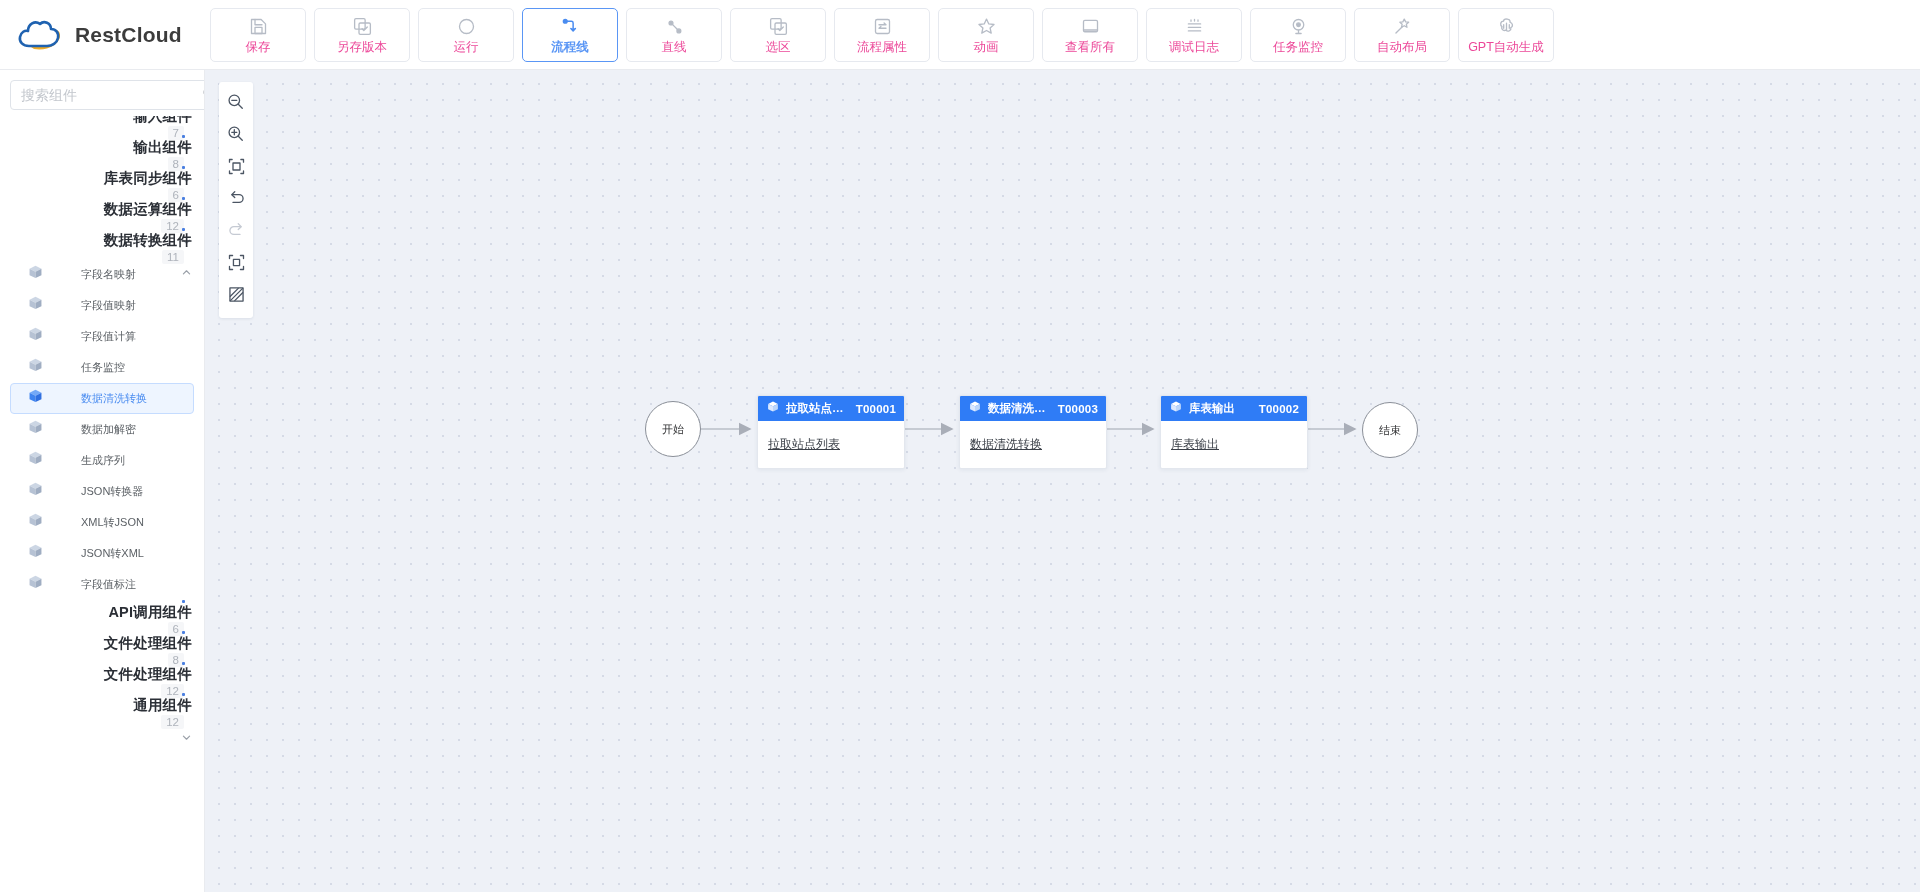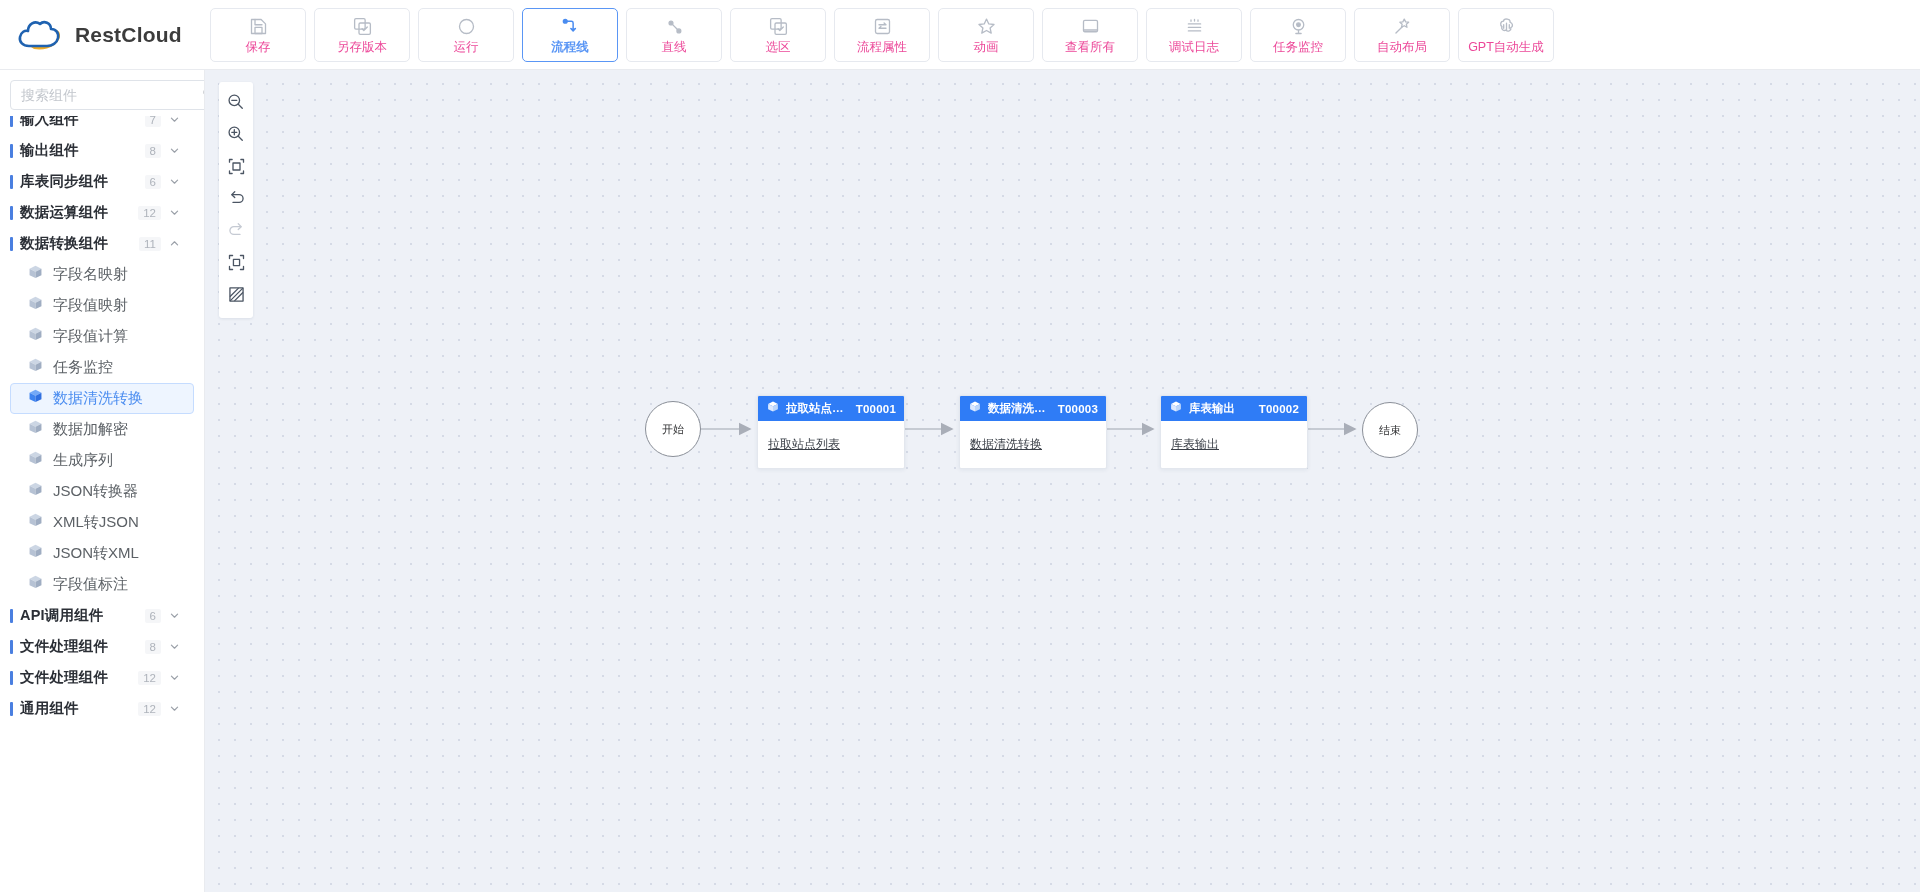--- a/index.html
+++ b/index.html
@@ -81,24 +81,25 @@
   .search-box input {
     border: 0; outline: 0; flex: 1 1 auto;
     font-size: 14px; color: #0c4a6e;
     font-family: inherit; background: transparent;
   }
   .search-box input::placeholder { color: #c3c7cd; }
 
   .tree { position: relative; margin-top: -12px; }
   .cat {
     height: 31px;
-    display: flex; align-items: center;
-    padding: 0 24px 0 10px;
+    display: flex; align-items: flex-end;
+    padding: 0 12px 0 10px;
     cursor: pointer;
     position: relative;
+    flex-direction: column;
   }
   .cat .bar {
     width: 3px; height: 14px; background: #4a7fe0;
     border-radius: 1px; flex: 0 0 3px; margin-right: 7px;
   }
   .cat .cname {
     font-size: 14.5px; font-weight: bold; color: #2b2f36;
     flex: 1 1 auto; letter-spacing: .2px;
   }
   .cat .ccount {
@@ -108,21 +109,21 @@
   }
   .chev { width: 11px; height: 11px; flex: 0 0 11px; color:#9aa0a8; }
 
   .leaf {
     height: 31px; margin: 0 10px;
     display: flex; align-items: center; gap: 9px;
     padding-left: 16px;
     cursor: pointer; border-radius: 4px;
     border: 1px solid transparent;
   }
-  .leaf .lname { font-size: 15px; color: #5c6166; }
+  .leaf .lname { font-size: 11px; color: #5c6166; margin-left: 28px; }
   .leaf.selected {
     background: #eef5ff; border-color: #c5dcff;
   }
   .leaf.selected .lname { color: #4a8cf0; }
   .cube { width: 17px; height: 17px; flex: 0 0 17px; }
 
   
   .canvas {
     position: absolute; top: 70px; left: 205px;
     width: 1715px; height: 822px;

